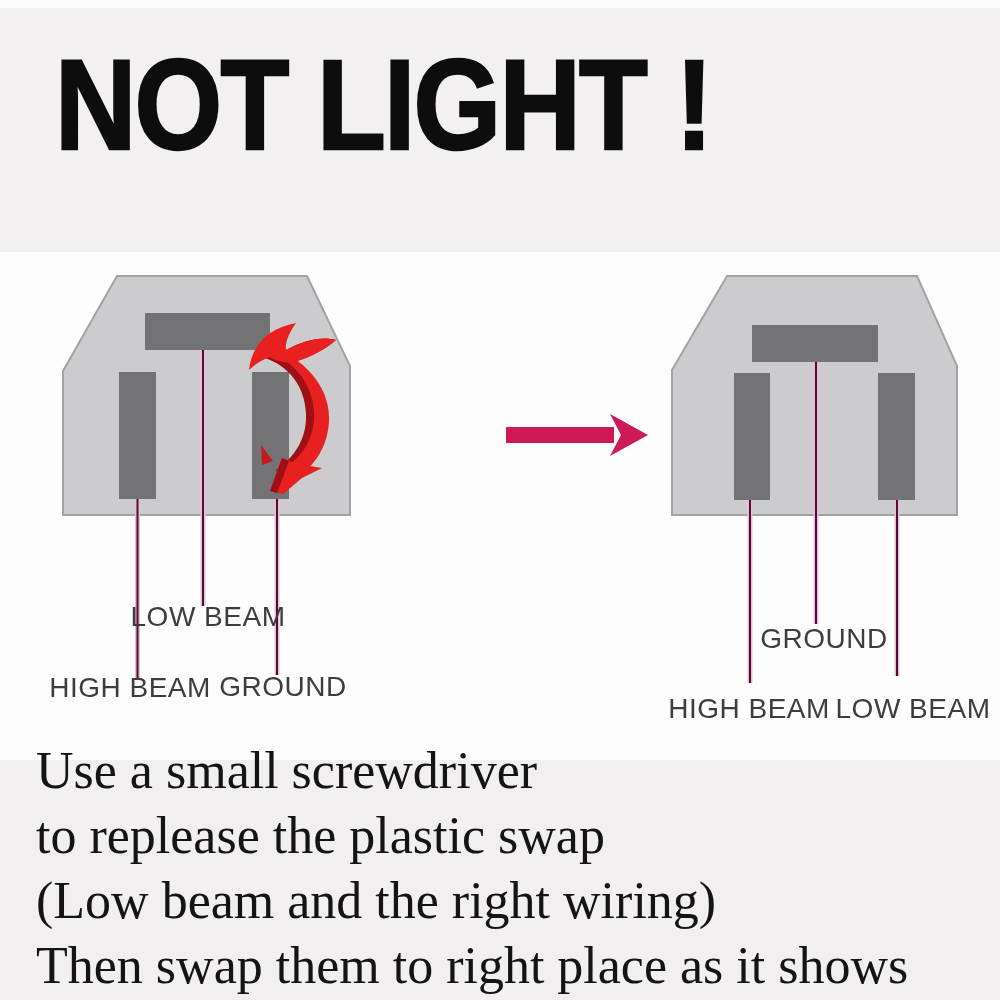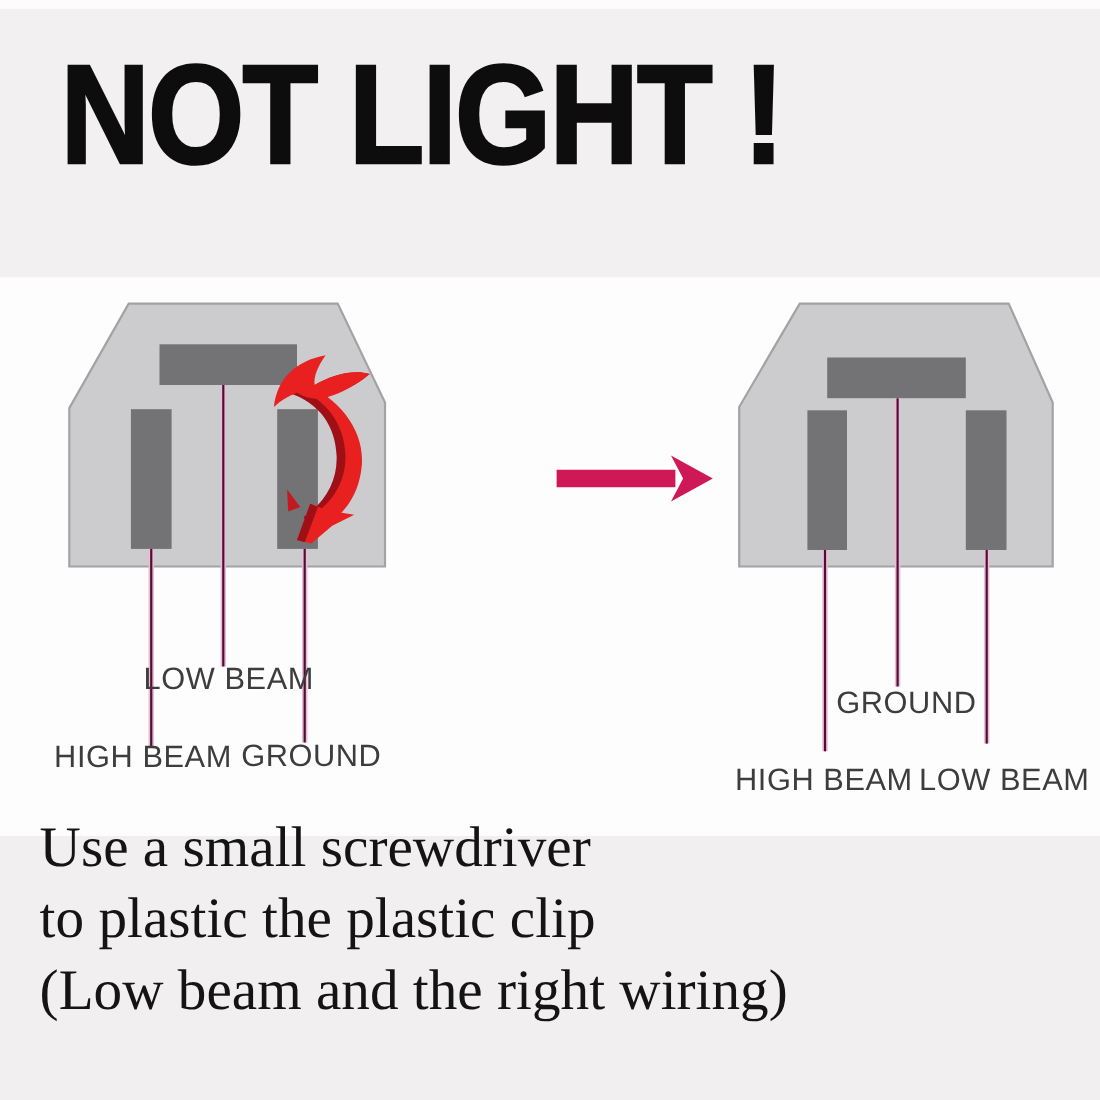--- a/index.html
+++ b/index.html
@@ -103,15 +103,16 @@
 <div class="pin-label" style="left:208px;top:602px;">LOW BEAM</div>
 <div class="pin-label" style="left:130px;top:673px;">HIGH BEAM</div>
 <div class="pin-label" style="left:283px;top:672px;">GROUND</div>
 
 <div class="pin-label" style="left:824px;top:624px;">GROUND</div>
 <div class="pin-label" style="left:749px;top:694px;">HIGH BEAM</div>
 <div class="pin-label" style="left:913px;top:694px;">LOW BEAM</div>
 
 <div class="instructions">
   <div>Use a small screwdriver</div>
-  <div>to plastic the plastic clip</div>
+  <div>to replease the plastic swap</div>
   <div>(Low beam and the right wiring)</div>
+  <div>Then swap them to right place as it shows</div>
 </div>
 
 </body></html>

